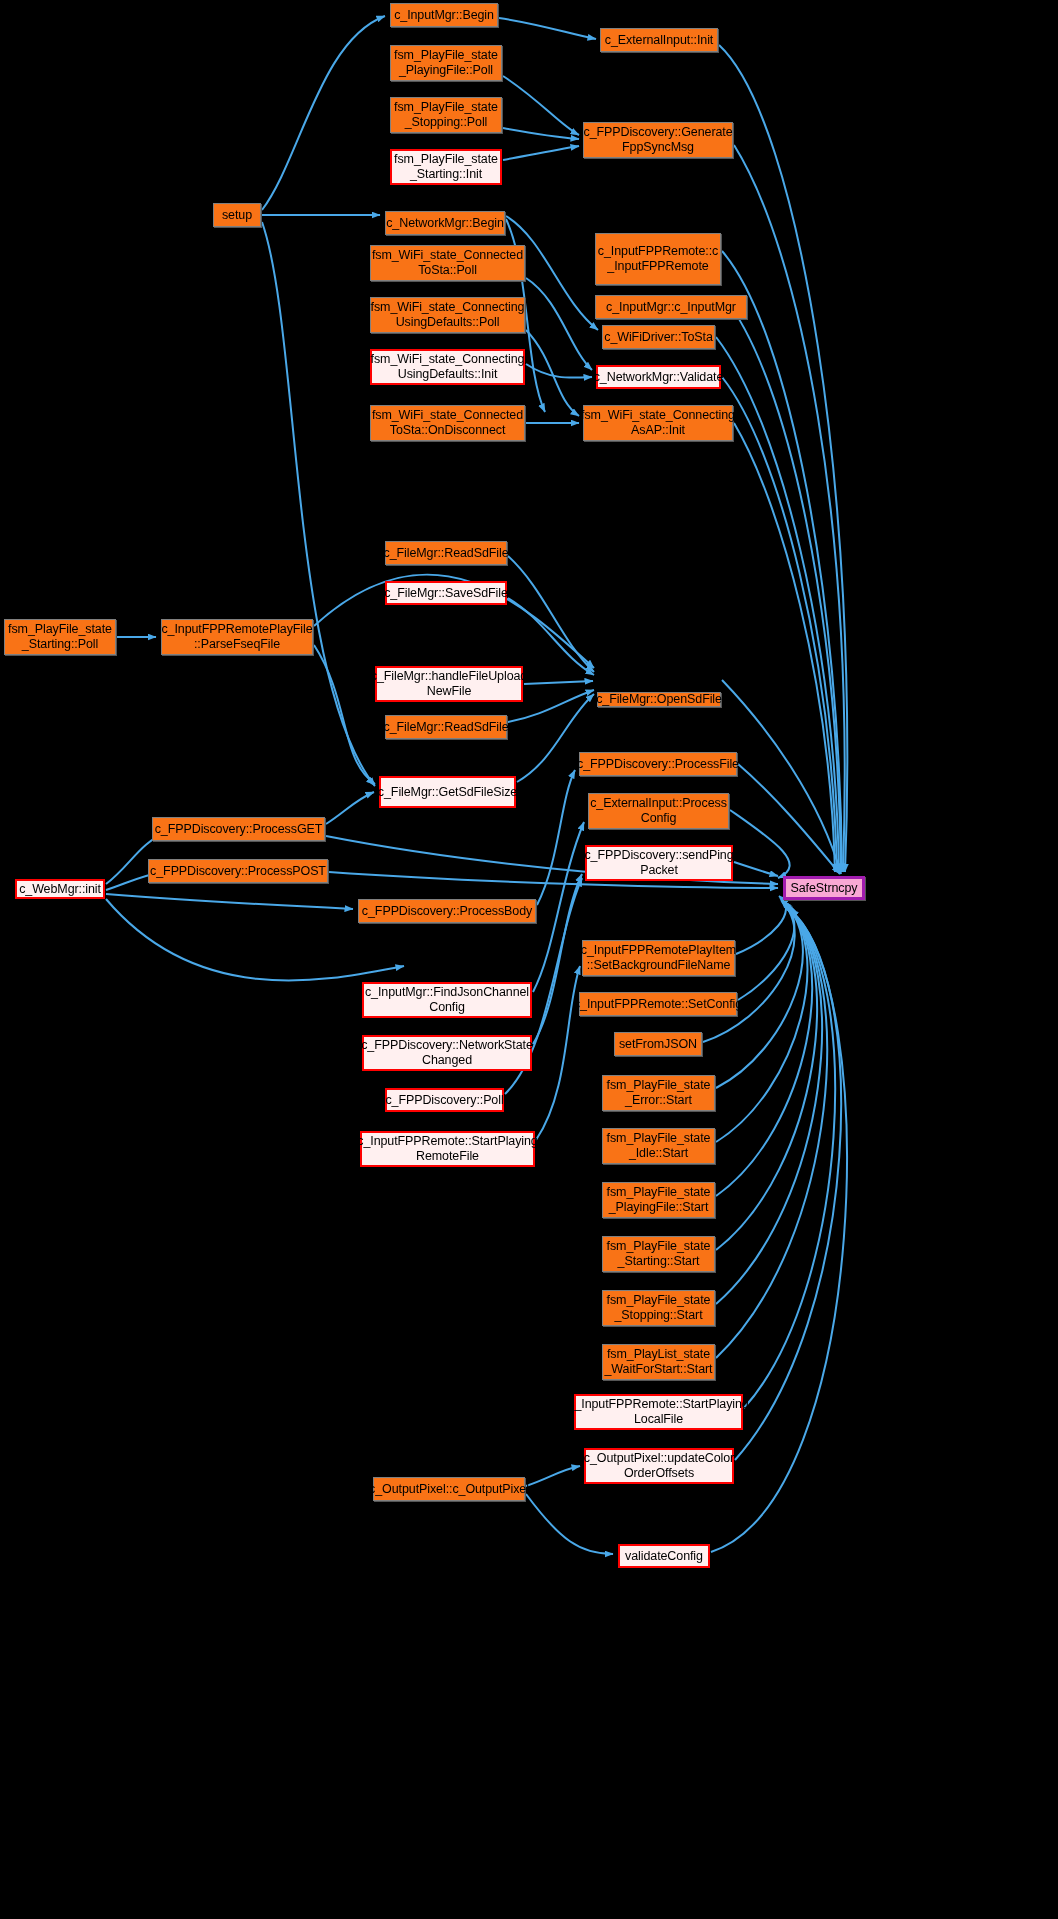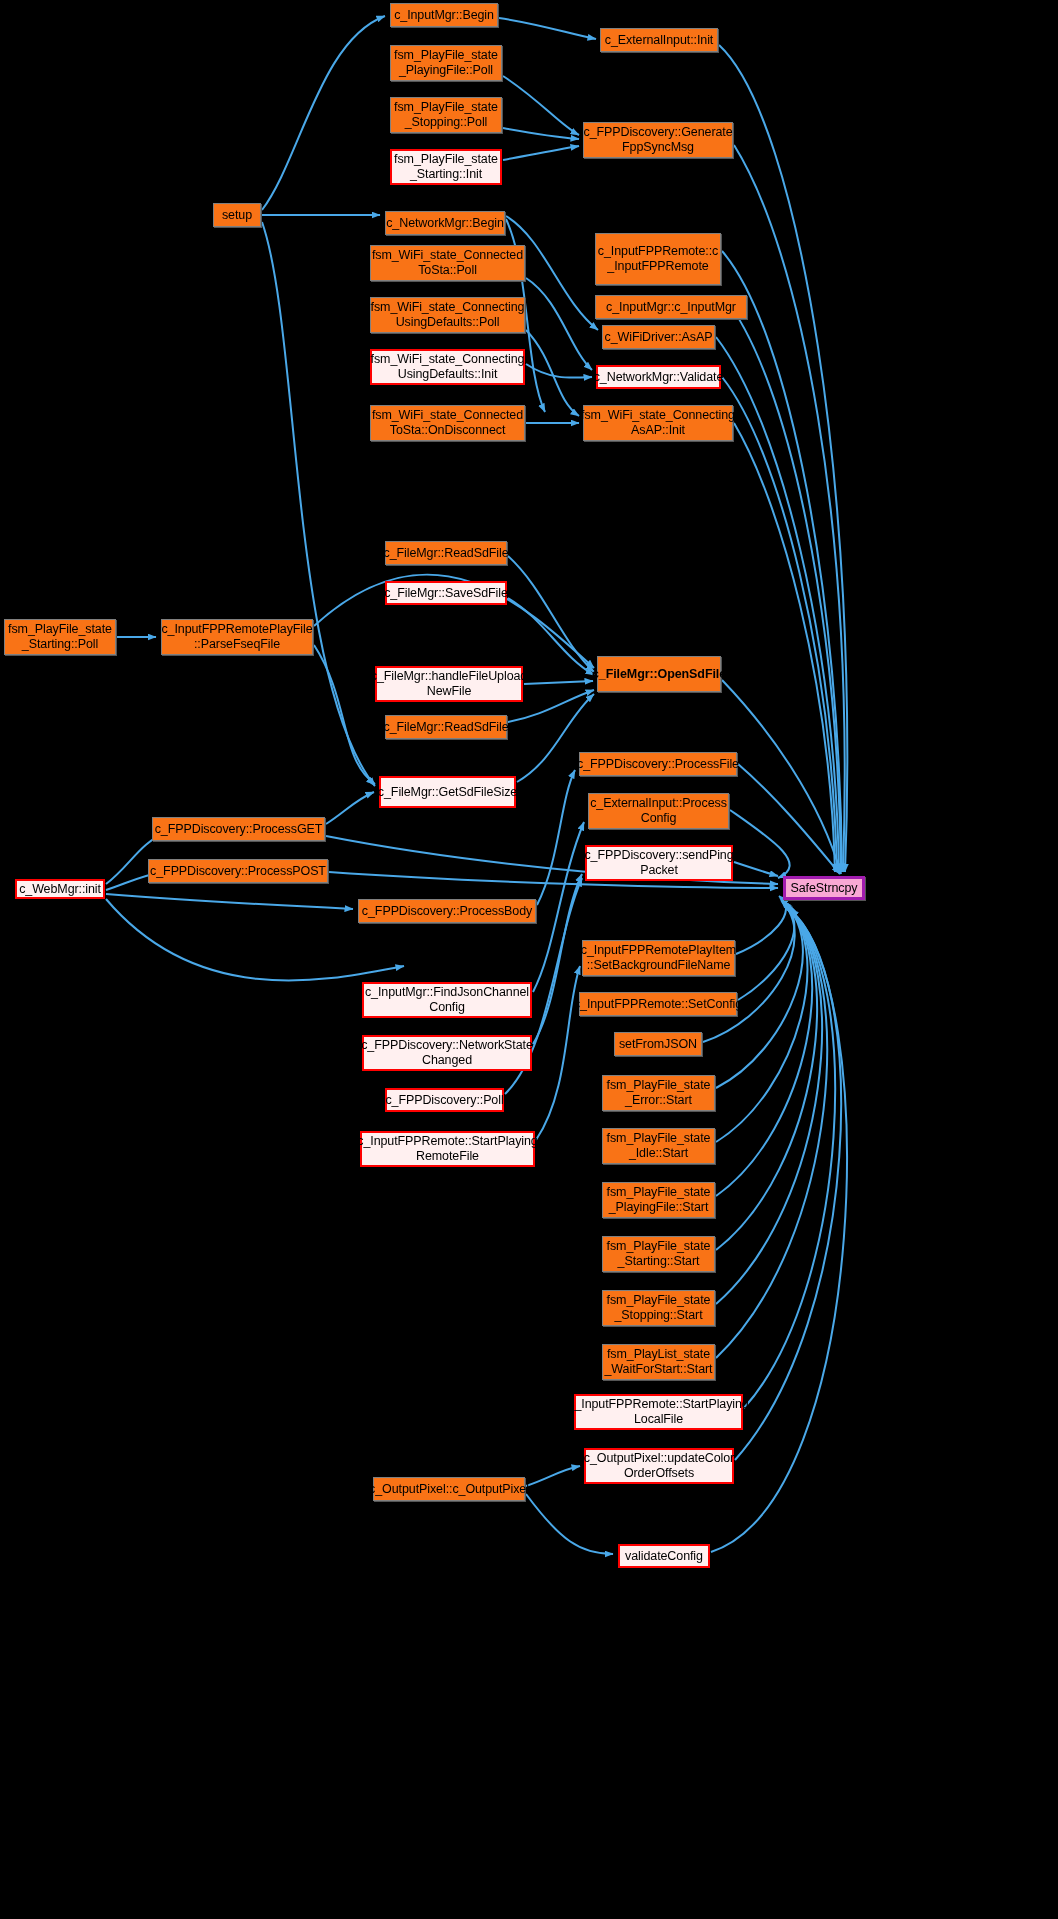--- a/index.html
+++ b/index.html
@@ -182,37 +182,37 @@
 _Starting::Init</div>
     <div class="node" style="left: 213px; top: 203px; width: 48px; height: 24px;">setup</div>
     <div class="node" style="left: 385px; top: 203px; width: 120px; height: 24px; margin-top: 8px;">c_NetworkMgr::Begin</div>
     <div class="node" style="left: 595px; top: 233px; width: 126px; height: 52px;">c_InputFPPRemote::c
 _InputFPPRemote</div>
     <div class="node" style="left: 370px; top: 245px; width: 155px; height: 36px;">fsm_WiFi_state_Connected
 ToSta::Poll</div>
     <div class="node" style="left: 595px; top: 285px; width: 152px; height: 24px; margin-top: 10px;">c_InputMgr::c_InputMgr</div>
     <div class="node" style="left: 370px; top: 297px; width: 155px; height: 36px;">fsm_WiFi_state_Connecting
 UsingDefaults::Poll</div>
-    <div class="node" style="left: 602px; top: 325px; width: 113px; height: 24px;">c_WiFiDriver::AsAP</div>
+    <div class="node" style="left: 602px; top: 325px; width: 113px; height: 24px;">c_WiFiDriver::ToSta</div>
     <div class="node hl" style="left: 370px; top: 349px; width: 155px; height: 36px;">fsm_WiFi_state_Connecting
 UsingDefaults::Init</div>
     <div class="node hl" style="left: 596px; top: 365px; width: 125px; height: 24px;">c_NetworkMgr::Validate</div>
     <div class="node" style="left: 370px; top: 405px; width: 155px; height: 36px;">fsm_WiFi_state_Connected
 ToSta::OnDisconnect</div>
     <div class="node" style="left: 583px; top: 405px; width: 150px; height: 36px;">fsm_WiFi_state_Connecting
 AsAP::Init</div>
     <div class="node" style="left: 385px; top: 541px; width: 122px; height: 24px;">c_FileMgr::ReadSdFile</div>
     <div class="node hl" style="left: 385px; top: 581px; width: 122px; height: 24px;">c_FileMgr::SaveSdFile</div>
     <div class="node" style="left: 4px; top: 619px; width: 112px; height: 36px;">fsm_PlayFile_state
 _Starting::Poll</div>
     <div class="node" style="left: 161px; top: 619px; width: 152px; height: 36px;">c_InputFPPRemotePlayFile
 ::ParseFseqFile</div>
     <div class="node hl" style="left: 375px; top: 666px; width: 148px; height: 36px;">c_FileMgr::handleFileUpload
 NewFile</div>
-    <div class="node" style="left: 597px; top: 656px; width: 124px; height: 36px; font-weight: bold;">c_FileMgr::OpenSdFile</div>
+    <div class="node" style="left: 597px; top: 692px; width: 124px; height: 15px;">c_FileMgr::OpenSdFile</div>
     <div class="node" style="left: 385px; top: 715px; width: 122px; height: 24px;">c_FileMgr::ReadSdFile</div>
     <div class="node" style="left: 579px; top: 752px; width: 158px; height: 24px;">c_FPPDiscovery::ProcessFile</div>
     <div class="node hl" style="left: 379px; top: 776px; width: 137px; height: 32px;">c_FileMgr::GetSdFileSize</div>
     <div class="node" style="left: 588px; top: 793px; width: 141px; height: 36px;">c_ExternalInput::Process
 Config</div>
     <div class="node" style="left: 152px; top: 817px; width: 173px; height: 24px;">c_FPPDiscovery::ProcessGET</div>
     <div class="node hl" style="left: 585px; top: 845px; width: 148px; height: 36px;">c_FPPDiscovery::sendPing
 Packet</div>
     <div class="node" style="left: 148px; top: 859px; width: 180px; height: 24px;">c_FPPDiscovery::ProcessPOST</div>
     <div class="node target" style="left: 783px; top: 876px; width: 82px; height: 24px;">SafeStrncpy</div>

